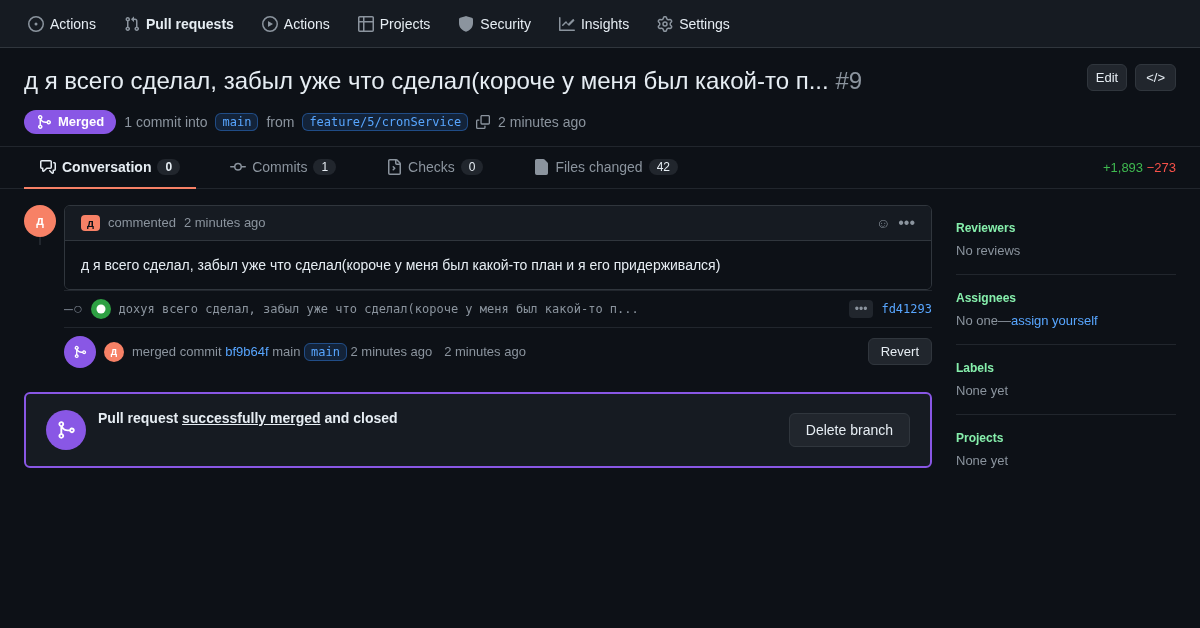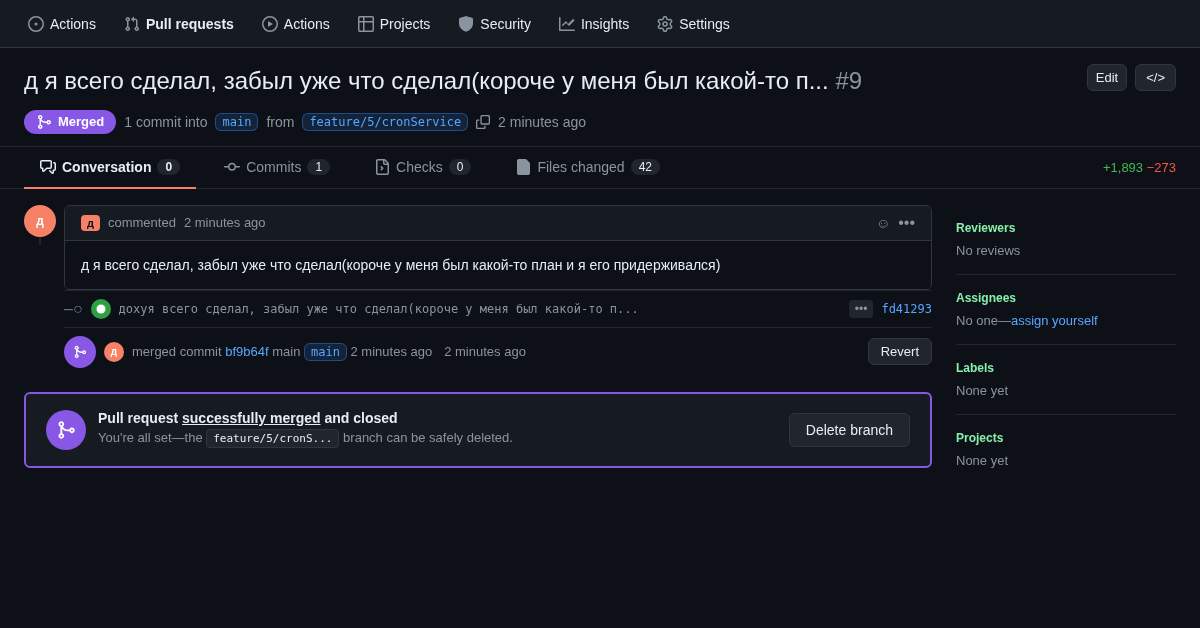--- a/index.html
+++ b/index.html
@@ -92,21 +92,21 @@
       border-radius: 6px;
       padding: 1px 6px;
       font-family: monospace;
       font-size: 12px;
     }
 
     
     .pr-tabs {
       display: flex;
       align-items: center;
-      gap: 12px;
+      gap: 18px;
       padding: 0 24px;
       border-bottom: 1px solid #21262d;
       background: #0d1117;
     }
     .pr-tab {
       display: flex;
       align-items: center;
       gap: 6px;
       padding: 12px 16px;
       color: #8b949e;
@@ -615,25 +615,20 @@
           <svg width="20" height="20" viewBox="0 0 16 16" fill="#fff">
             <path d="M5.45 5.154A4.25 4.25 0 0 0 9.25 7.5h1.378a2.251 2.251 0 1 1 0 1.5H9.25A5.734 5.734 0 0 1 5 7.123v3.505a2.25 2.25 0 1 1-1.5 0V5.372a2.25 2.25 0 1 1 1.95-.218ZM4.25 13.5a.75.75 0 1 0 0-1.5.75.75 0 0 0 0 1.5Zm8.5-4.5a.75.75 0 1 0 0-1.5.75.75 0 0 0 0 1.5ZM5 3.25a.75.75 0 1 0 0 .005V3.25Z"></path>
           </svg>
         </div>
         <div>
           <div class="merged-banner-title">
             <span>Pull request</span>
             <span class="merged-text-underline">successfully merged</span>
             <span>and closed</span>
           </div>
-          <div class="merged-banner-subtitle">
-            <span>You're all set—the</span>
-            <span class="branch-mono">feature/5/cronS...</span>
-            <span>branch can be safely deleted.</span>
-          </div>
         </div>
       </div>
       <button class="delete-branch-btn">Delete branch</button>
     </div>
 
   </div>
 
   <div class="pr-sidebar">
     <div class="sidebar-section">
       <div class="sidebar-label">Reviewers</div>

